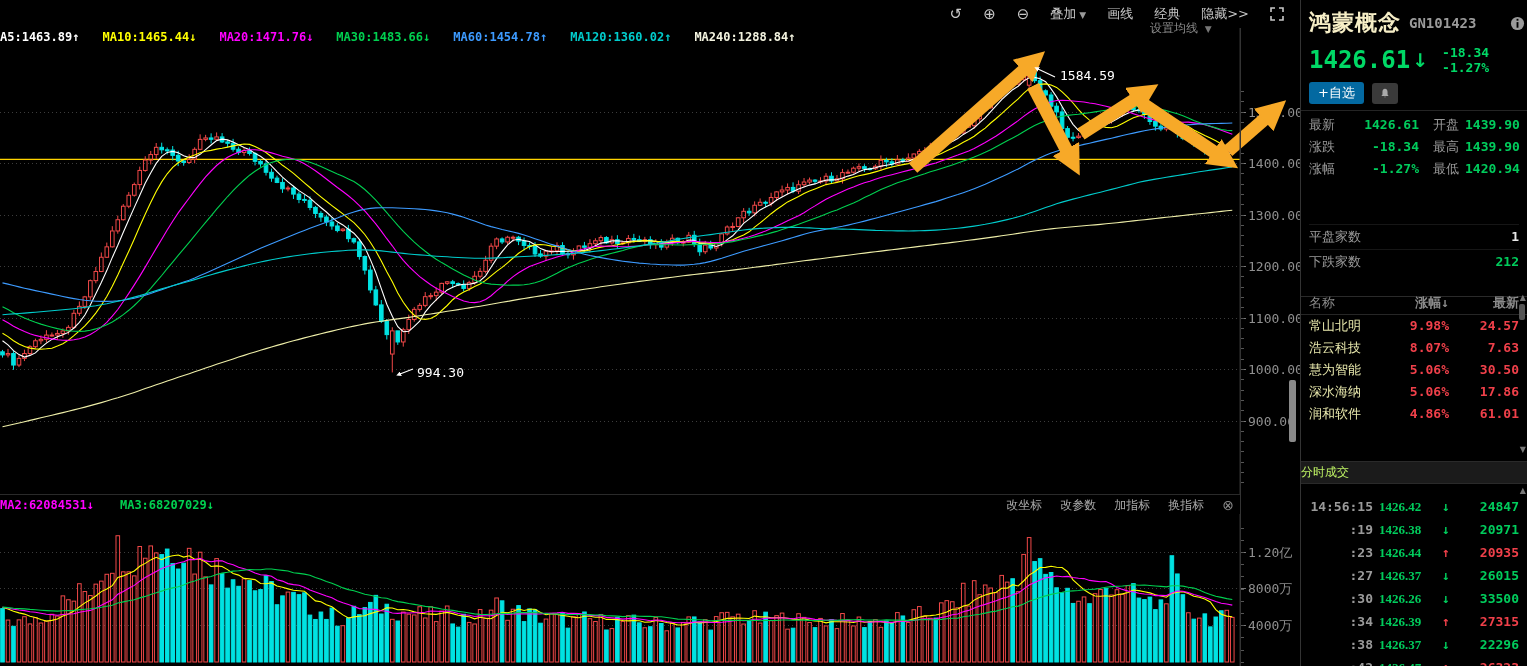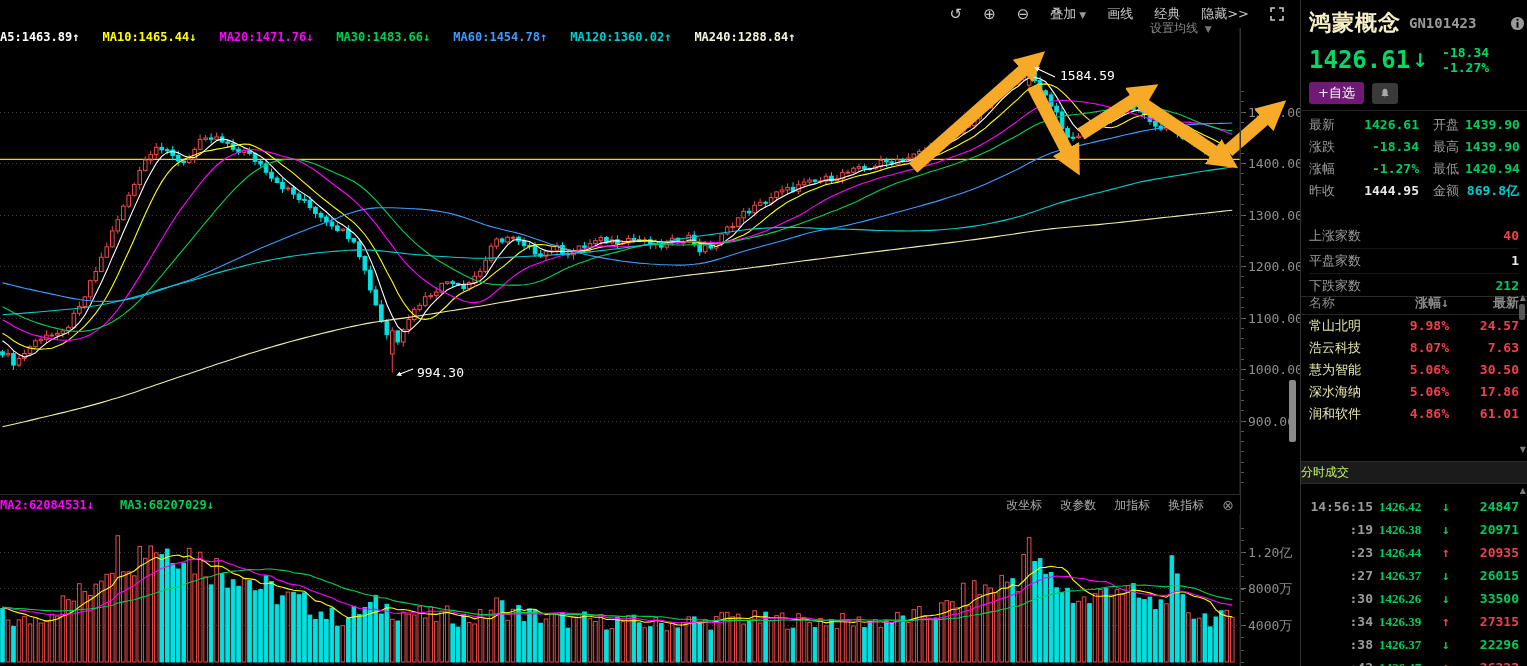--- a/index.html
+++ b/index.html
@@ -39,21 +39,21 @@
        box-sizing:border-box;background:#000;overflow:hidden;font-size:13px;}
   .p-title-row{position:absolute;top:8px;left:8px;right:2px;height:30px;display:flex;align-items:center;gap:8px;}
   .p-title{font-size:22px;font-weight:bold;color:#f6eec6;letter-spacing:1px;white-space:nowrap;}
   .p-code{font-size:14px;font-weight:bold;color:#9a9a9a;}
   .info-ic{margin-left:auto;}
   .p-price-row{position:absolute;top:44px;left:8px;right:8px;height:32px;display:flex;align-items:center;}
   .p-price{font-size:24px;font-weight:bold;color:#00d966;}
   .p-price-arrow{font-size:19px;font-weight:bold;color:#00d966;margin-left:2px;}
   .p-chg{margin-left:14px;font-size:13px;font-weight:bold;color:#00d966;line-height:15px;}
   .p-btn-row{position:absolute;top:82px;left:8px;height:22px;display:flex;gap:8px;align-items:center;}
-  .btn-watch{background:#701a75;color:#fff;font-size:13px;padding:2px 9px;border-radius:3px;cursor:pointer;}
+  .btn-watch{background:#0369a1;color:#fff;font-size:13px;padding:2px 9px;border-radius:3px;cursor:pointer;}
   .btn-bell{background:#3a3a3a;border-radius:3px;width:26px;height:21px;display:flex;align-items:center;justify-content:center;cursor:pointer;}
   .p-sep{position:absolute;left:0;right:0;height:1px;background:#242424;}
   .stats{position:absolute;top:114px;left:8px;right:8px;}
   .stat-row{display:grid;grid-template-columns:40px 70px 46px auto;height:22px;line-height:22px;}
   .sl{color:#9a9a9a;}
   .sv{text-align:right;font-weight:bold;}
   .green{color:#00cc5c}.red{color:#f0404a}.white{color:#e8e8e8}.cyan{color:#00cccc}
   .counts{position:absolute;top:224px;left:8px;right:8px;}
   .count-row{display:flex;justify-content:space-between;height:24px;line-height:24px;border-top:1px solid #161616;}
   .count-row .sl{font-size:13px;}
@@ -1200,33 +1200,23 @@
           <span class="sv green">-18.34</span>
         <span class="sl" style="text-align:right;padding-right:6px;">最高</span>
           <span class="sv green">1439.90</span>
       </div>
       <div class="stat-row">
         <span class="sl">涨幅</span>
           <span class="sv green">-1.27%</span>
         <span class="sl" style="text-align:right;padding-right:6px;">最低</span>
           <span class="sv green">1420.94</span>
       </div>
-      <div class="stat-row">
-        <span class="sl">昨收</span>
-          <span class="sv white">1444.95</span>
-        <span class="sl" style="text-align:right;padding-right:6px;">金额</span>
-          <span class="sv cyan">869.8亿</span>
-      </div>
     </div>
 
     <div class="counts mono">
-      <div class="count-row" style="border-top:none;">
-        <span class="sl">上涨家数</span>
-          <span class="sv red">40</span>
-      </div>
       <div class="count-row">
         <span class="sl">平盘家数</span>
           <span class="sv white">1</span>
       </div>
       <div class="count-row">
         <span class="sl">下跌家数</span>
           <span class="sv green">212</span>
       </div>
     </div>
     <div class="p-sep" style="top:296px;background:#2a2a2a;"></div>

